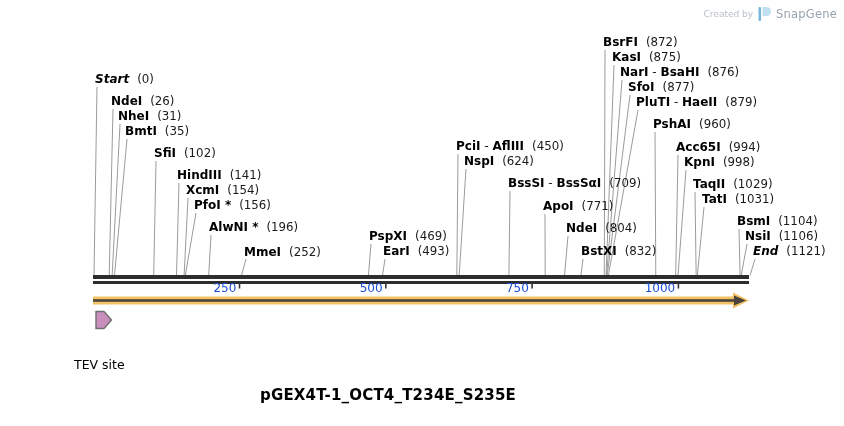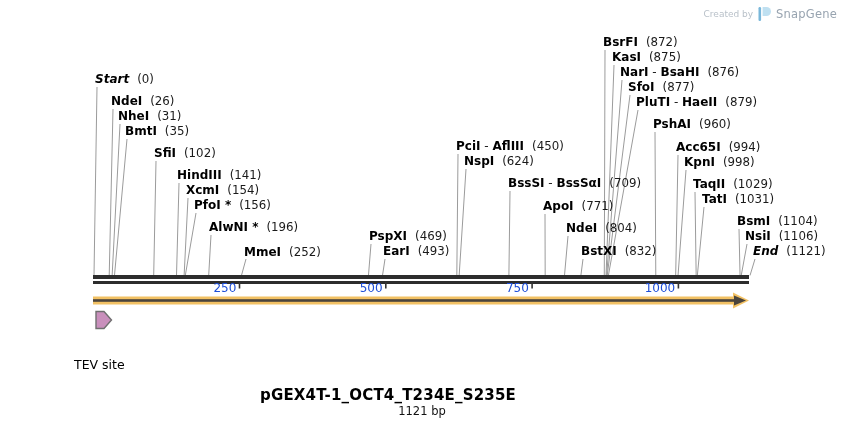--- a/index.html
+++ b/index.html
@@ -104,21 +104,20 @@
       <div class="enzyme it" style="left: 753px; top: 245px;"><span class="nm">End</span><span class="pos">(1121)</span></div>
       <div class="ruler-num" style="left: 236.298px; top: 282px;">250</div>
       <div class="ruler-num" style="left: 382.596px; top: 282px;">500</div>
       <div class="ruler-num" style="left: 528.894px; top: 282px;">750</div>
       <div class="ruler-num" style="left: 675.192px; top: 282px;">1000</div>
     </div>
 
   <div class="tev-label">TEV site</div>
 
   <div class="map-title">pGEX4T-1_OCT4_T234E_S235E</div>
-  <div class="map-sub">1121 bp</div>
 
   <div class="credit">
     <span class="created-by">Created by</span>
     <span style="display:inline-flex;">
       <svg width="13" height="16" viewBox="0 0 13 16">
         <rect x="0.5" y="1" width="2.6" height="14" rx="1.2" fill="#79b7da"></rect>
         <path d="M4.6 1 h3.9 a4.5 4.5 0 0 1 0 9 h-3.9 z" fill="#bfe0f1"></path>
       </svg>
     </span>
     <span class="brand">SnapGene</span>

